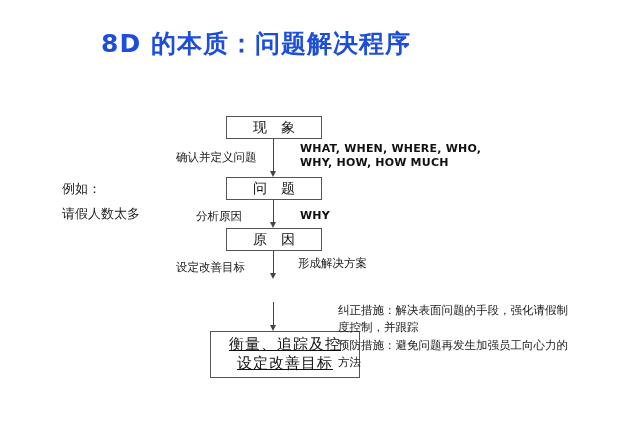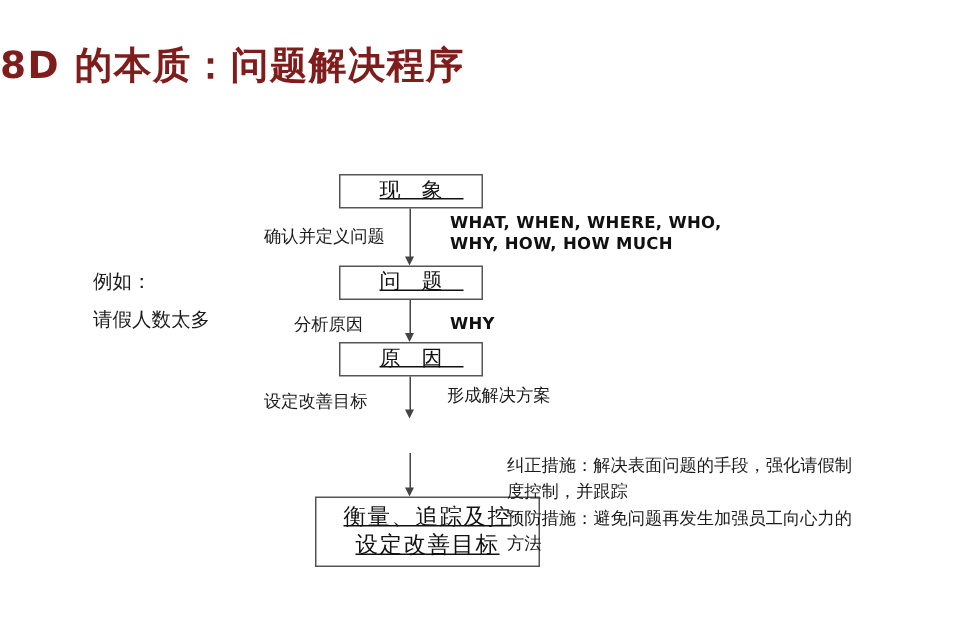--- a/index.html
+++ b/index.html
@@ -20,24 +20,25 @@
     height: 422px;
     background: #ffffff;
   }
 
   
   .title {
     position: absolute;
     left: 0;
     top: 27px;
     width: 512px;
+    text-align: center;
     font-size: 25px;
     font-weight: 600;
     letter-spacing: 1px;
-    color: #7f1d1d;
+    color: #1d4ed8;
     white-space: nowrap;
   }
 
   
   .flow-box {
     position: absolute;
     box-sizing: border-box;
     border: 1px solid #555555;
     background: #ffffff;
     color: #111111;
@@ -45,21 +46,20 @@
     font-size: 14px;
     font-weight: 500;
   }
   .flow-box.single {
     left: 226px;
     width: 96px;
     height: 23px;
     line-height: 21px;
     letter-spacing: 14px;
     text-indent: 14px;
-    text-decoration: underline;
   }
   #box-xianxiang { top: 116px; }
   #box-wenti     { top: 177px; }
   #box-yuanyin   { top: 228px; }
   #box-duice     { top: 279px; }
 
   .flow-box.big {
     left: 210px;
     top: 331px;
     width: 150px;

